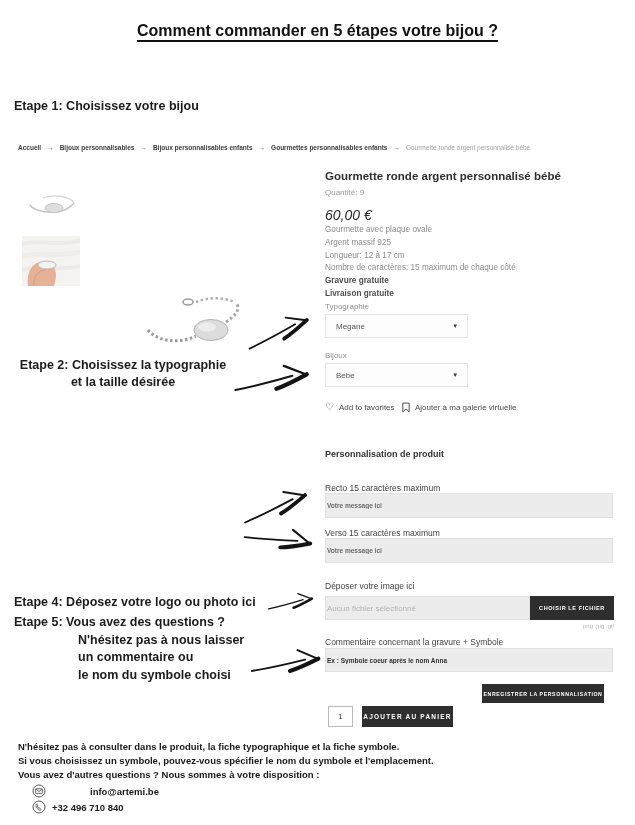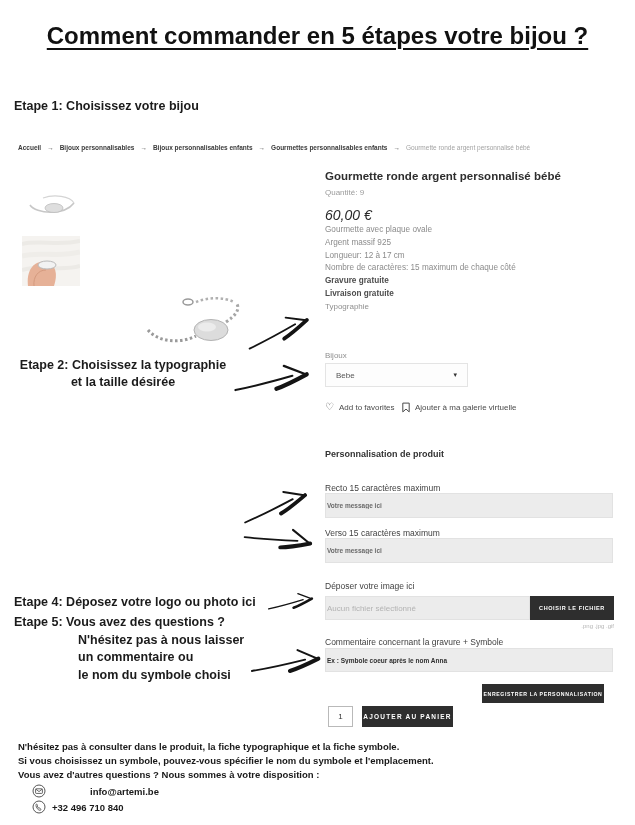--- a/index.html
+++ b/index.html
@@ -2,21 +2,21 @@
 <html><head>
 <meta charset="utf-8">
 <style>
   html,body{margin:0;padding:0;background:#ffffff;}
   .canvas{
     position:relative;width:635px;height:825px;background:#ffffff;overflow:hidden;
     font-family:"Liberation Sans","DejaVu Sans",sans-serif;color:#1f1f1f;
   }
   .abs{position:absolute;}
   .page-title{
-    left:0;right:0;top:22px;text-align:center;font-size:24px;font-weight:700;color:#111;
+    left:0;right:0;top:22px;text-align:center;font-size:16px;font-weight:700;color:#111;
   }
   .page-title span{text-decoration:underline;text-decoration-thickness:2px;text-underline-offset:4px;}
   .step{font-weight:700;font-size:12.5px;color:#1b1b1b;}
   .breadcrumb{left:18px;top:144px;display:flex;align-items:center;gap:6px;font-size:6.5px;white-space:nowrap;}
   .bc-item{font-weight:600;color:#3a3a3a;cursor:pointer;}
   .bc-sep{color:#555;}
   .bc-current{color:#a3a3a3;}
   .prod-title{left:325px;top:170px;width:285px;font-size:11.5px;font-weight:600;color:#2e2e2e;}
   .prod-qty{left:325px;top:188px;font-size:8px;color:#9b9b9b;}
   .prod-price{left:325px;top:207px;font-size:14px;font-weight:400;font-style:italic;color:#2b2b2b;}
@@ -120,20 +120,24 @@
   <div class="abs prod-details">
     <div>Gourmette avec plaque ovale</div>
     <div>Argent massif 925</div>
     <div>Longueur: 12 à 17 cm</div>
     <div>Nombre de caractères: 15 maximum de chaque côté</div>
     <div class="bold">Gravure gratuite</div>
     <div class="bold">Livraison gratuite</div>
   </div>
 
   <div class="abs field-label" style="left:325px;top:302px;">Typographie</div>
+  <div class="abs select-box" style="left:325px;top:314px;">
+    <span>Megane</span>
+    <span class="caret">▾</span>
+  </div>
 
   <div class="abs field-label" style="left:325px;top:351px;">Bijoux</div>
   <div class="abs select-box" style="left:325px;top:363px;">
     <span>Bebe</span>
     <span class="caret">▾</span>
   </div>
 
   <div class="abs icon-row" style="left:325px;top:402px;">
     <span class="heart">♡</span>
     <span>Add to favorites</span>

